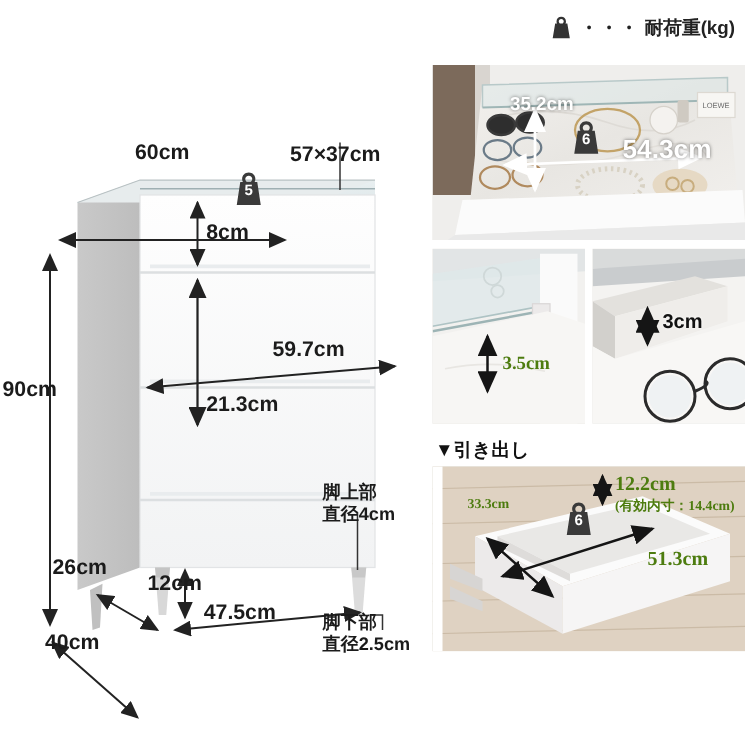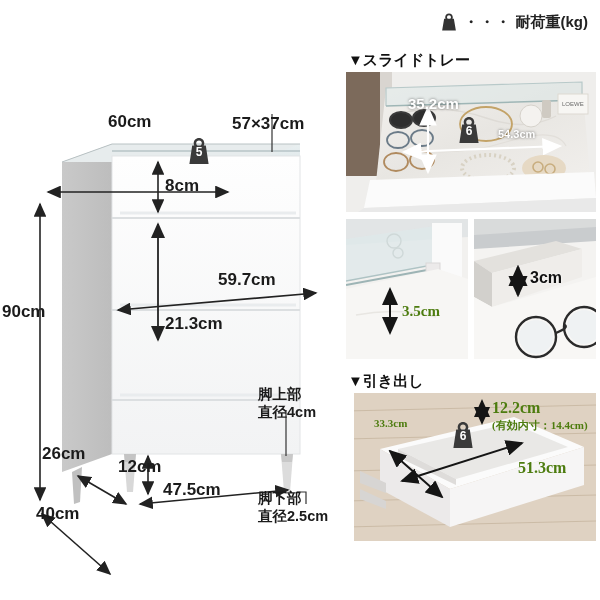--- a/index.html
+++ b/index.html
@@ -183,21 +183,20 @@
           <path d="M13 1c-3.1 0-5.3 2.3-5.3 5.2 0 .9.2 1.7.6 2.4H6.2L3.4 27h19.2L19.8 8.6h-2.1c.4-.7.6-1.5.6-2.4C18.3 3.3 16.1 1 13 1zm0 2.6c1.6 0 2.8 1.2 2.8 2.6 0 .9-.5 1.7-1.2 2.2h-3.2c-.7-.5-1.2-1.3-1.2-2.2 0-1.4 1.2-2.6 2.8-2.6z" fill="#3a3a3a"></path>
         </svg>
         <span class="num">5</span>
       </div>
 
     </div>
   </div>
 
   <div class="right-panel">
 
-    <div class="sec-title">▼スライドトレー</div>
 
     <div class="photo ph-tray">
       <svg width="250" height="140" viewBox="0 0 250 140">
         <defs>
           <marker id="wh" markerWidth="9" markerHeight="8" refX="8" refY="4" orient="auto">
             <path d="M0,0 L9,4 L0,8 z" fill="#fff"></path>
           </marker>
           <marker id="wh2" markerWidth="9" markerHeight="8" refX="1" refY="4" orient="auto">
             <path d="M9,0 L0,4 L9,8 z" fill="#fff"></path>
           </marker>
@@ -245,21 +244,21 @@
         <circle cx="192" cy="95" r="5" fill="none" stroke="#c8ad7e" stroke-width="1.6"></circle>
         <circle cx="204" cy="97" r="5" fill="none" stroke="#c8ad7e" stroke-width="1.6"></circle>
 
         <polygon points="24,108 248,100 250,126 18,136" fill="#fbfbfb"></polygon>
         <polygon points="18,136 250,126 250,140 12,140" fill="#e9e9e9"></polygon>
 
         <line x1="58" y1="80" x2="214" y2="74" stroke="#fff" stroke-width="2.2" marker-start="url(#wh2)" marker-end="url(#wh)"></line>
         <line x1="82" y1="36" x2="82" y2="100" stroke="#fff" stroke-width="2.2" marker-start="url(#wh2)" marker-end="url(#wh)"></line>
       </svg>
       <div class="ovl w" style="left:62px;top:24px;font-size:15px;">35.2cm</div>
-      <div class="ovl w" style="left:152px;top:56px;font-size:11px;">54.3cm</div>
+      <div class="ovl w" style="left:152px;top:56px;font-size:21px;">54.3cm</div>
       <div class="badge" style="left:110px;top:44px;">
         <svg viewBox="0 0 26 28" width="26" height="28">
           <path d="M13 1c-3.1 0-5.3 2.3-5.3 5.2 0 .9.2 1.7.6 2.4H6.2L3.4 27h19.2L19.8 8.6h-2.1c.4-.7.6-1.5.6-2.4C18.3 3.3 16.1 1 13 1zm0 2.6c1.6 0 2.8 1.2 2.8 2.6 0 .9-.5 1.7-1.2 2.2h-3.2c-.7-.5-1.2-1.3-1.2-2.2 0-1.4 1.2-2.6 2.8-2.6z" fill="#3a3a3a"></path>
         </svg>
         <span class="num">6</span>
       </div>
     </div>
 
     <div class="row2">
 

